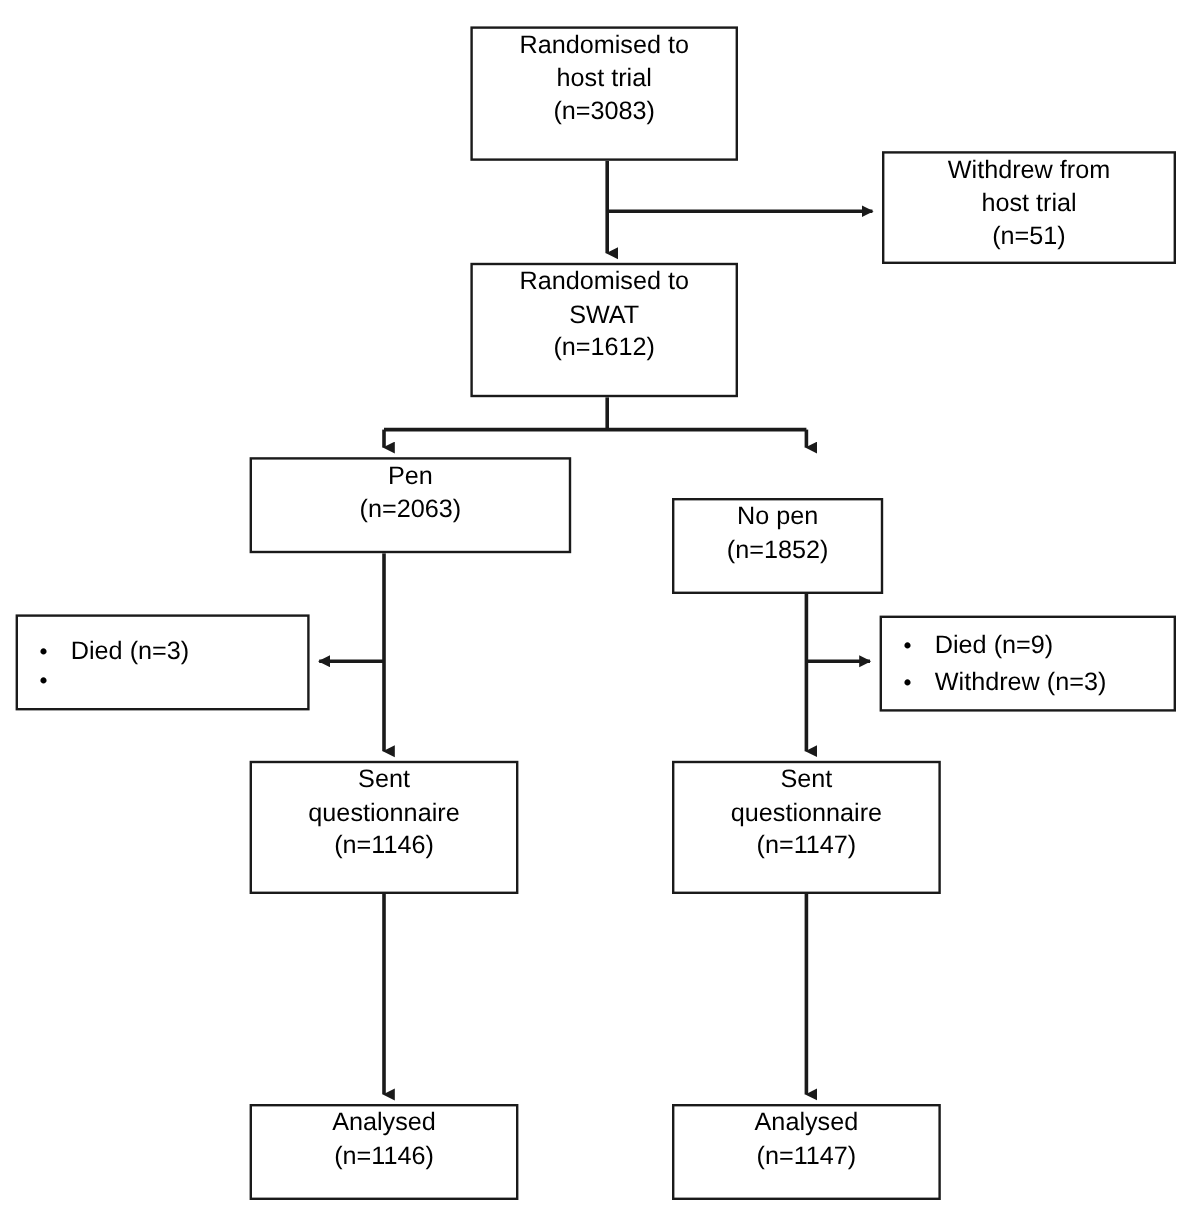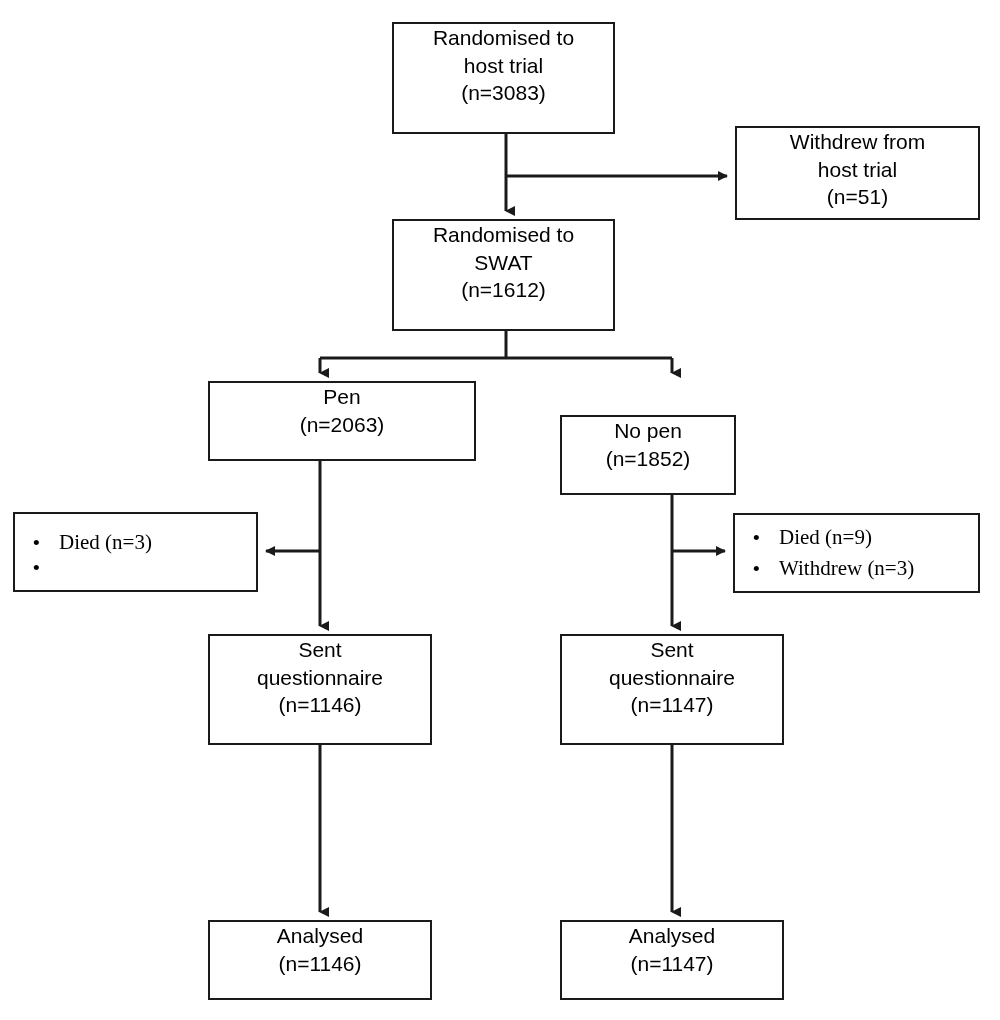--- a/index.html
+++ b/index.html
@@ -57,21 +57,20 @@
   }
   .bullet-dot {
     width: 26px;
     flex: 0 0 26px;
     font-size: 19px;
     line-height: 1;
     color: #000000;
   }
   .bullet-text {
     white-space: nowrap;
-    font-family: Liberation Serif, serif;
   }
 </style>
 </head>
 <body>
 
 <div id="diagram-root">
 
   <svg id="flow-svg" viewBox="0 0 1000 1020">
     <defs>
       <marker id="arrowDown" markerWidth="12" markerHeight="12" refX="5" refY="9" orient="auto" markerUnits="userSpaceOnUse">

